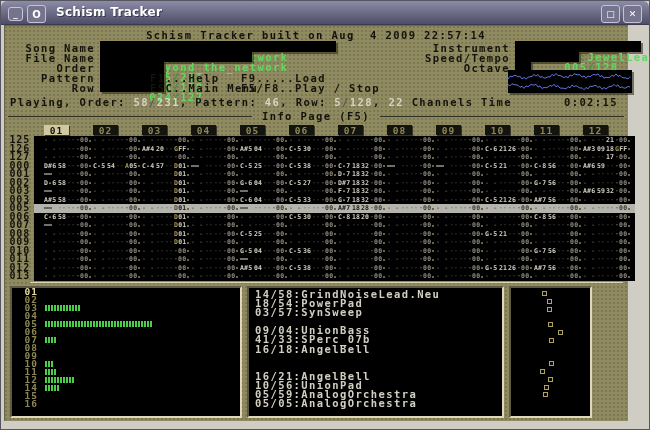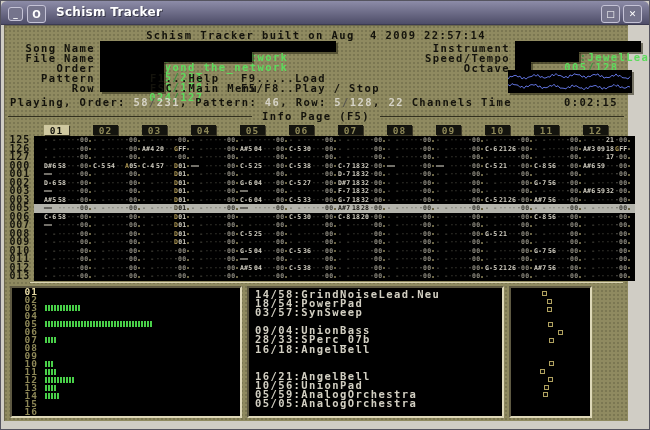--- a/index.html
+++ b/index.html
@@ -562,48 +562,41 @@
           <span class="seg"></span>
           <span class="seg"></span>
           <span class="seg"></span>
           <span class="seg"></span>
           <span class="seg"></span>
           <span class="seg"></span>
           <span class="seg"></span>
           <span class="seg"></span>
         </div>
         <div class="vurow">
-          <span class="vunum">13</span>
-          <span class="seg"></span>
-          <span class="seg"></span>
-          <span class="seg"></span>
-          <span class="seg"></span>
-        </div>
-        <div class="vurow">
           <span class="vunum">14</span>
           <span class="seg"></span>
           <span class="seg"></span>
           <span class="seg"></span>
           <span class="seg"></span>
           <span class="seg"></span>
         </div>
         <div class="vurow">
           <span class="vunum">15</span>
         </div>
         <div class="vurow">
           <span class="vunum">16</span>
         </div>
       </div>
     <div class="panel p-inst" id="instpanel">
         <div class="irow">14/58:GrindNoiseLead.Neu</div>
         <div class="irow">18/54:PowerPad</div>
         <div class="irow">03/57:SynSweep</div>
         <div class="irow"></div>
         <div class="irow">09/04:UnionBass</div>
-        <div class="irow">28/33:SPerc_07b</div>
+        <div class="irow">41/33:SPerc_07b</div>
         <div class="irow">16/18:AngelBell</div>
         <div class="irow"></div>
         <div class="irow"></div>
         <div class="irow">16/21:AngelBell</div>
         <div class="irow">10/56:UnionPad</div>
         <div class="irow">05/59:AnalogOrchestra</div>
         <div class="irow">05/05:AnalogOrchestra</div>
       </div>
     <div class="panel p-pan">
       <div class="panwrap" id="panwrap">

